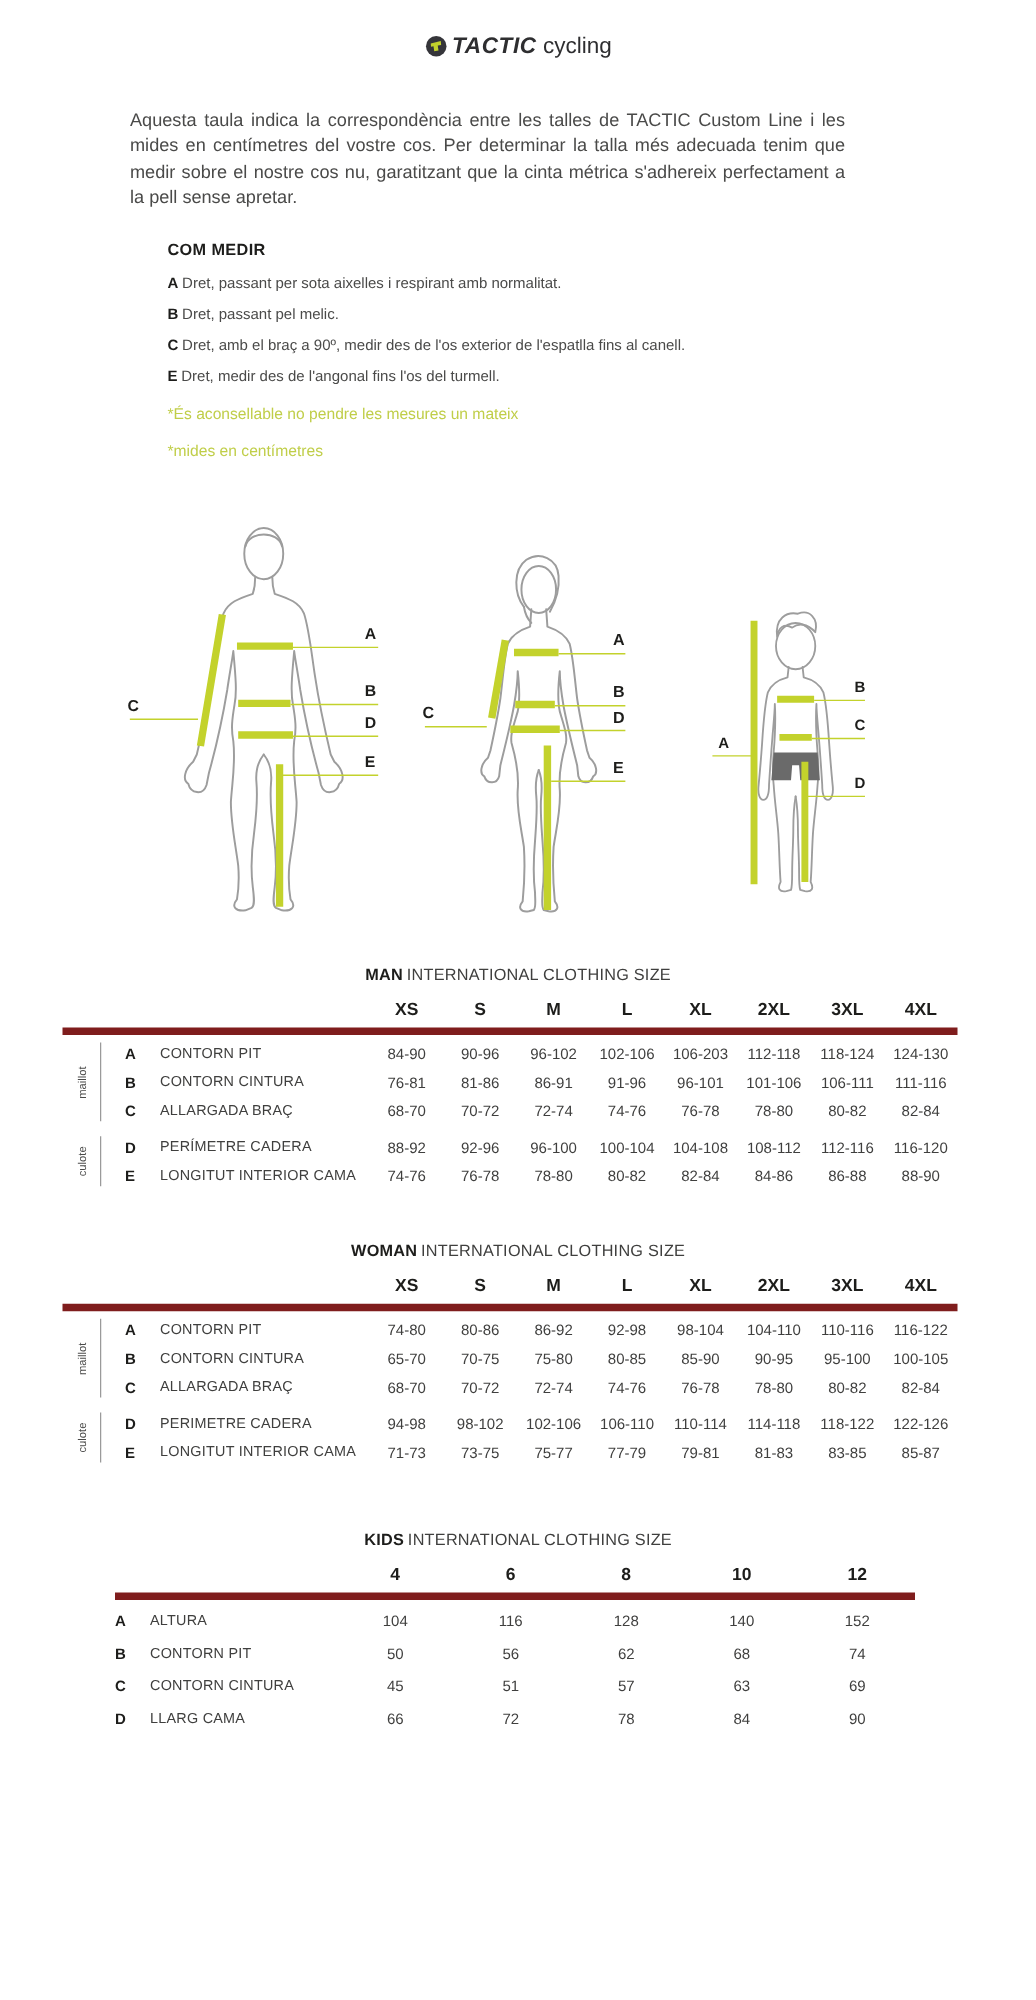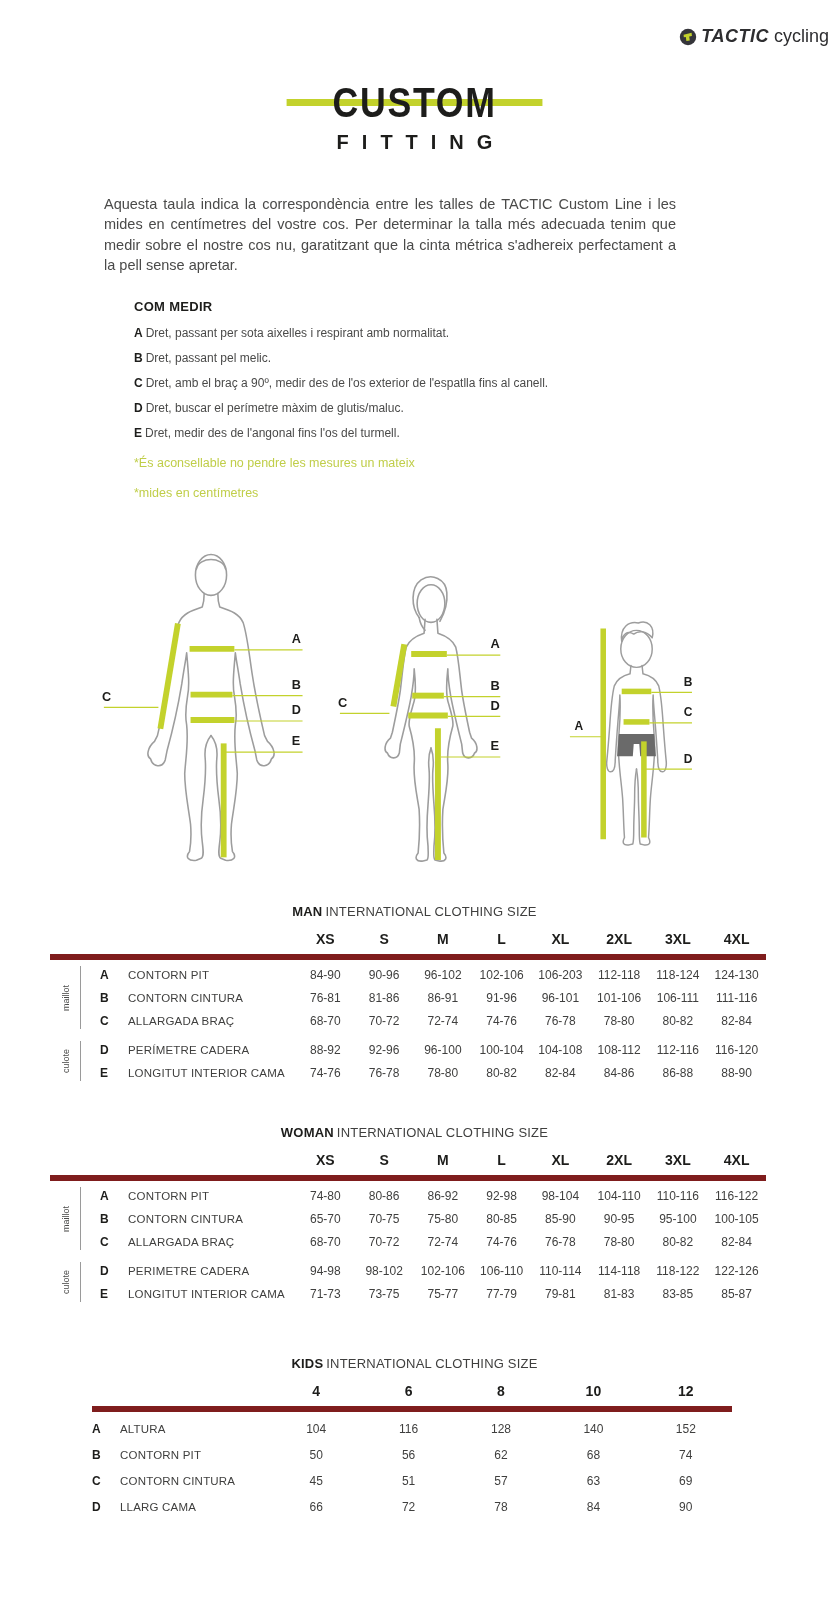--- a/index.html
+++ b/index.html
@@ -1,20 +1,20 @@
 <!DOCTYPE html>
 <html><head>
 <meta charset="utf-8">
 <style>
   * { margin:0; padding:0; box-sizing:border-box; }
   body { background:#ffffff; font-family:"Liberation Sans", sans-serif; color:#3f3f3e; }
   .page { width:829px; min-height:1600px; margin:0 auto; background:#fff; position:relative; padding-top:26px; }
 
   
-  .logo { display:flex; align-items:center; justify-content:flex-end; gap:4px; }
+  .logo { display:flex; align-items:center; justify-content:center; gap:4px; }
   .logo svg { display:block; }
   .logo-tactic { font-size:18px; font-weight:800; font-style:italic; color:#2e2e30; letter-spacing:.5px; }
   .logo-cycling { font-size:18px; font-weight:400; color:#2e2e30; margin-left:1px; }
 
   
   .title-block { text-align:center; margin-top:32px; }
   .title-custom-inner { display:inline-block; position:relative; transform:scaleX(.85); }
   .title-line { position:absolute; left:-54px; right:-54px; top:calc(50% - 4px); height:7px; background:#c3d22c; z-index:0; }
   .title-custom-text { position:relative; z-index:1; font-size:42px; font-weight:800; color:#1d1d1b; letter-spacing:2px; }
   .title-fitting { font-size:20px; font-weight:800; color:#1d1d1b; letter-spacing:13px; margin-right:-13px; margin-top:4px; }
@@ -68,36 +68,28 @@
 
   <div class="logo">
     <svg width="18" height="18" viewBox="0 0 18 18">
       <circle cx="9" cy="9" r="8.2" fill="#35353a"></circle>
       <path d="M4.6,6.8 L12.6,4.8 L12.9,8 L10.2,8.4 L10.8,12.4 L7.4,13 L6.8,9 L4.8,9.3 Z" fill="#c3d22c"></path>
     </svg>
     <span class="logo-tactic">TACTIC</span>
       <span class="logo-cycling">cycling</span>
   </div>
 
-  <div class="title-block">
-    <span class="title-custom-inner">
-      <span class="title-line"></span>
-      <span class="title-custom-text">CUSTOM</span>
-    </span>
-    <div class="title-fitting">FITTING</div>
-  </div>
 
   <p class="intro">Aquesta taula indica la correspondència entre les talles de TACTIC Custom Line i les mides en centímetres del vostre cos. Per determinar la talla més adecuada tenim que medir sobre el nostre cos nu, garatitzant que la cinta métrica s'adhereix perfectament a la pell sense apretar.</p>
 
   <section class="how-to">
     <h3>COM MEDIR</h3>
     <p class="measure-item"><b>A</b><span>Dret, passant per sota aixelles i respirant amb normalitat.</span></p>
     <p class="measure-item"><b>B</b><span>Dret, passant pel melic.</span></p>
     <p class="measure-item"><b>C</b><span>Dret, amb el braç a 90º, medir des de l'os exterior de l'espatlla fins al canell.</span></p>
-    <p class="measure-item"><b>D</b><span>Dret, buscar el perímetre màxim de glutis/maluc.</span></p>
     <p class="measure-item"><b>E</b><span>Dret, medir des de l'angonal fins l'os del turmell.</span></p>
     <p class="note">*És aconsellable no pendre les mesures un mateix</p>
     <p class="note">*mides en centímetres</p>
   </section>
 
   <section class="figures">
 
     <svg class="fig-man" width="230" height="336" viewBox="0 0 236 345">
       <g class="fig-outline">
         <ellipse cx="118" cy="42" rx="16" ry="21"></ellipse>

